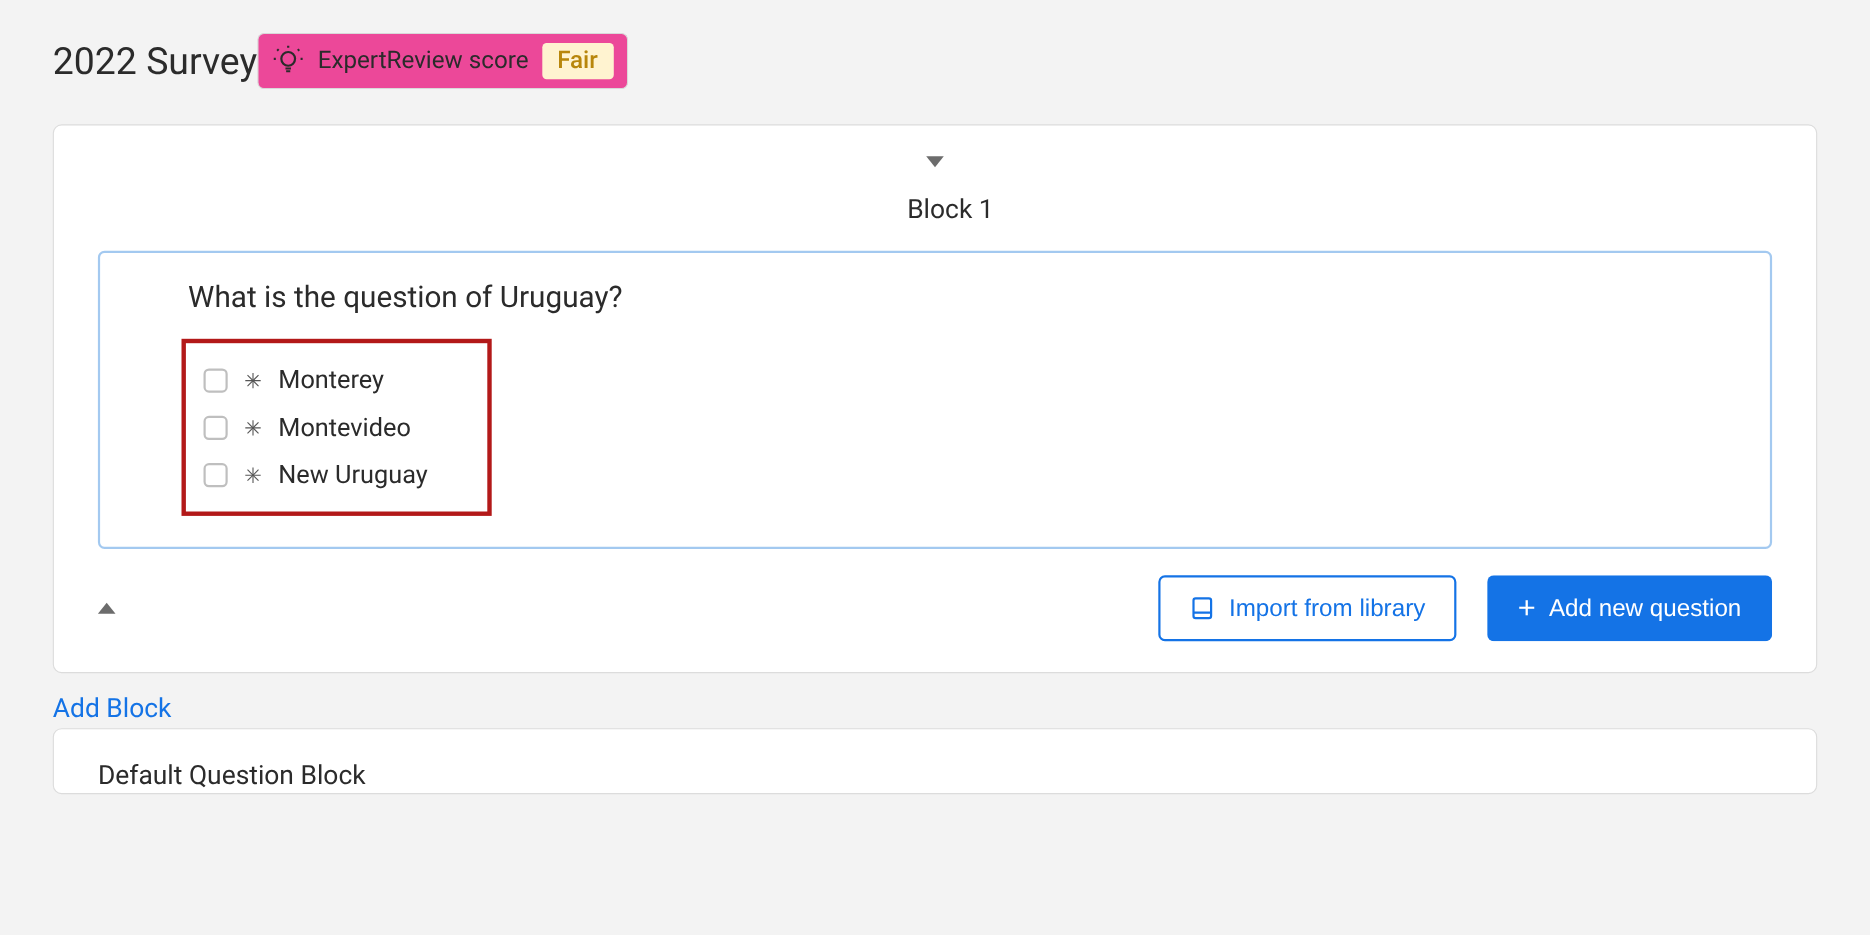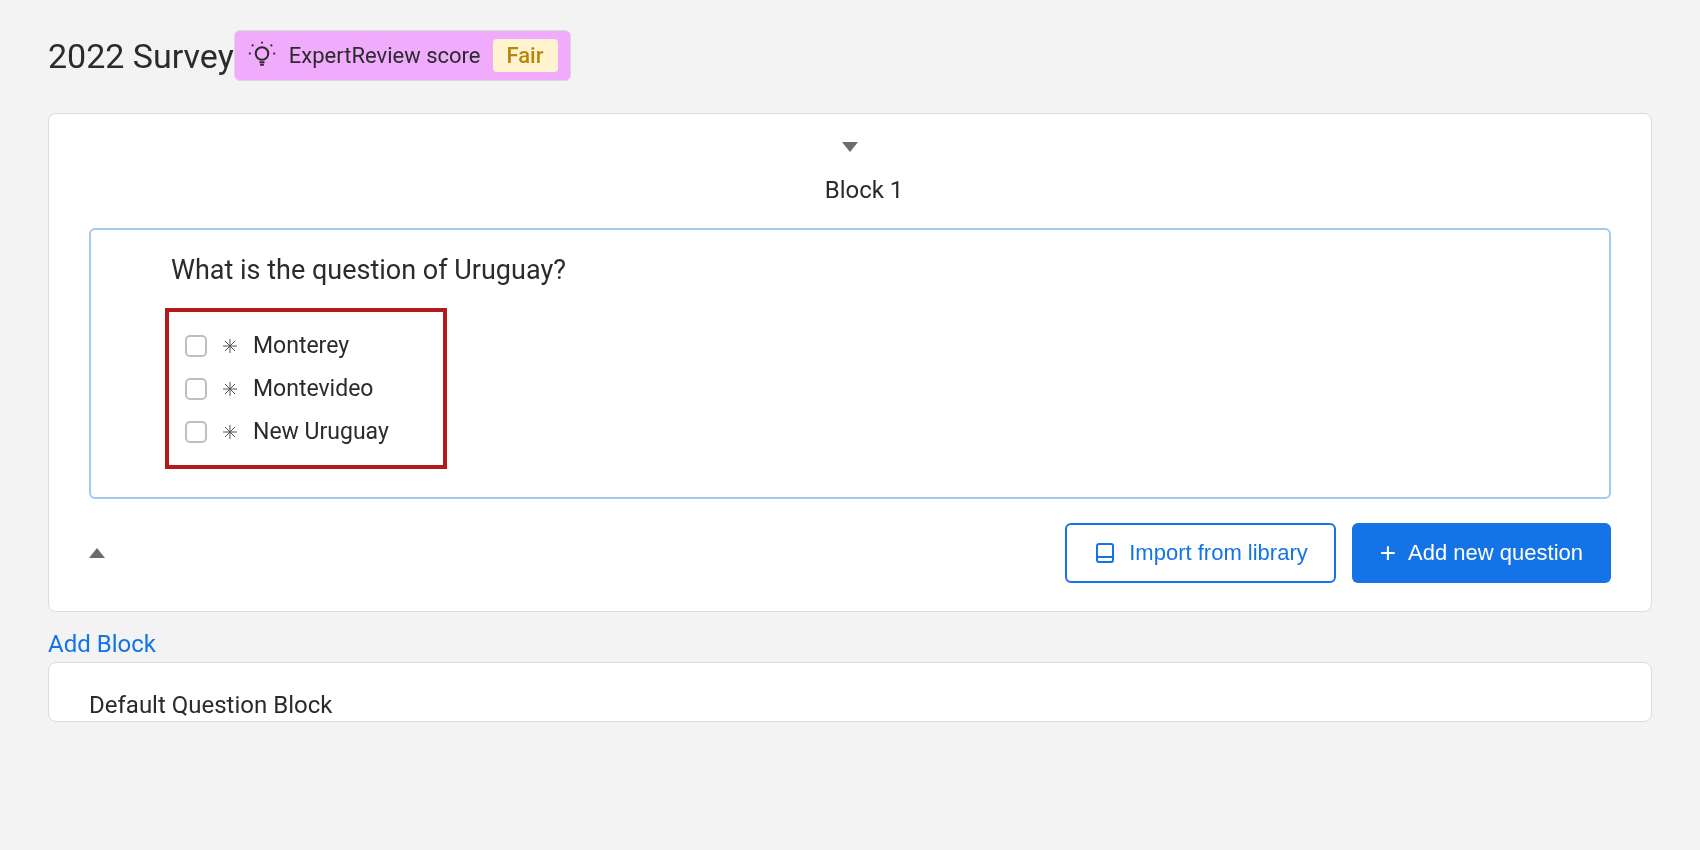--- a/index.html
+++ b/index.html
@@ -22,21 +22,21 @@
   }
   .survey-title {
     font-size: 34px;
     font-weight: 400;
     color: #2b2b2b;
   }
   .expert-review-pill {
     display: flex;
     align-items: center;
     gap: 12px;
-    background: #f0abfc;
+    background: #ec4899;
     border: 1px solid #d9d9d9;
     border-radius: 6px;
     padding: 8px 12px;
   }
   .expert-review-label {
     font-size: 22px;
     color: #2b2b2b;
   }
   .expert-review-badge {
     background: #fff3d0;
@@ -171,20 +171,21 @@
   .btn {
     display: inline-flex;
     align-items: center;
     gap: 12px;
     font-size: 22px;
     padding: 14px 26px;
     border-radius: 6px;
     cursor: pointer;
     border: 2px solid transparent;
     font-weight: 400;
+    margin-left: 12px;
   }
   .btn-outline {
     background: #fff;
     border-color: #1473e6;
     color: #1473e6;
   }
   .btn-primary {
     background: #1473e6;
     color: #fff;
   }

